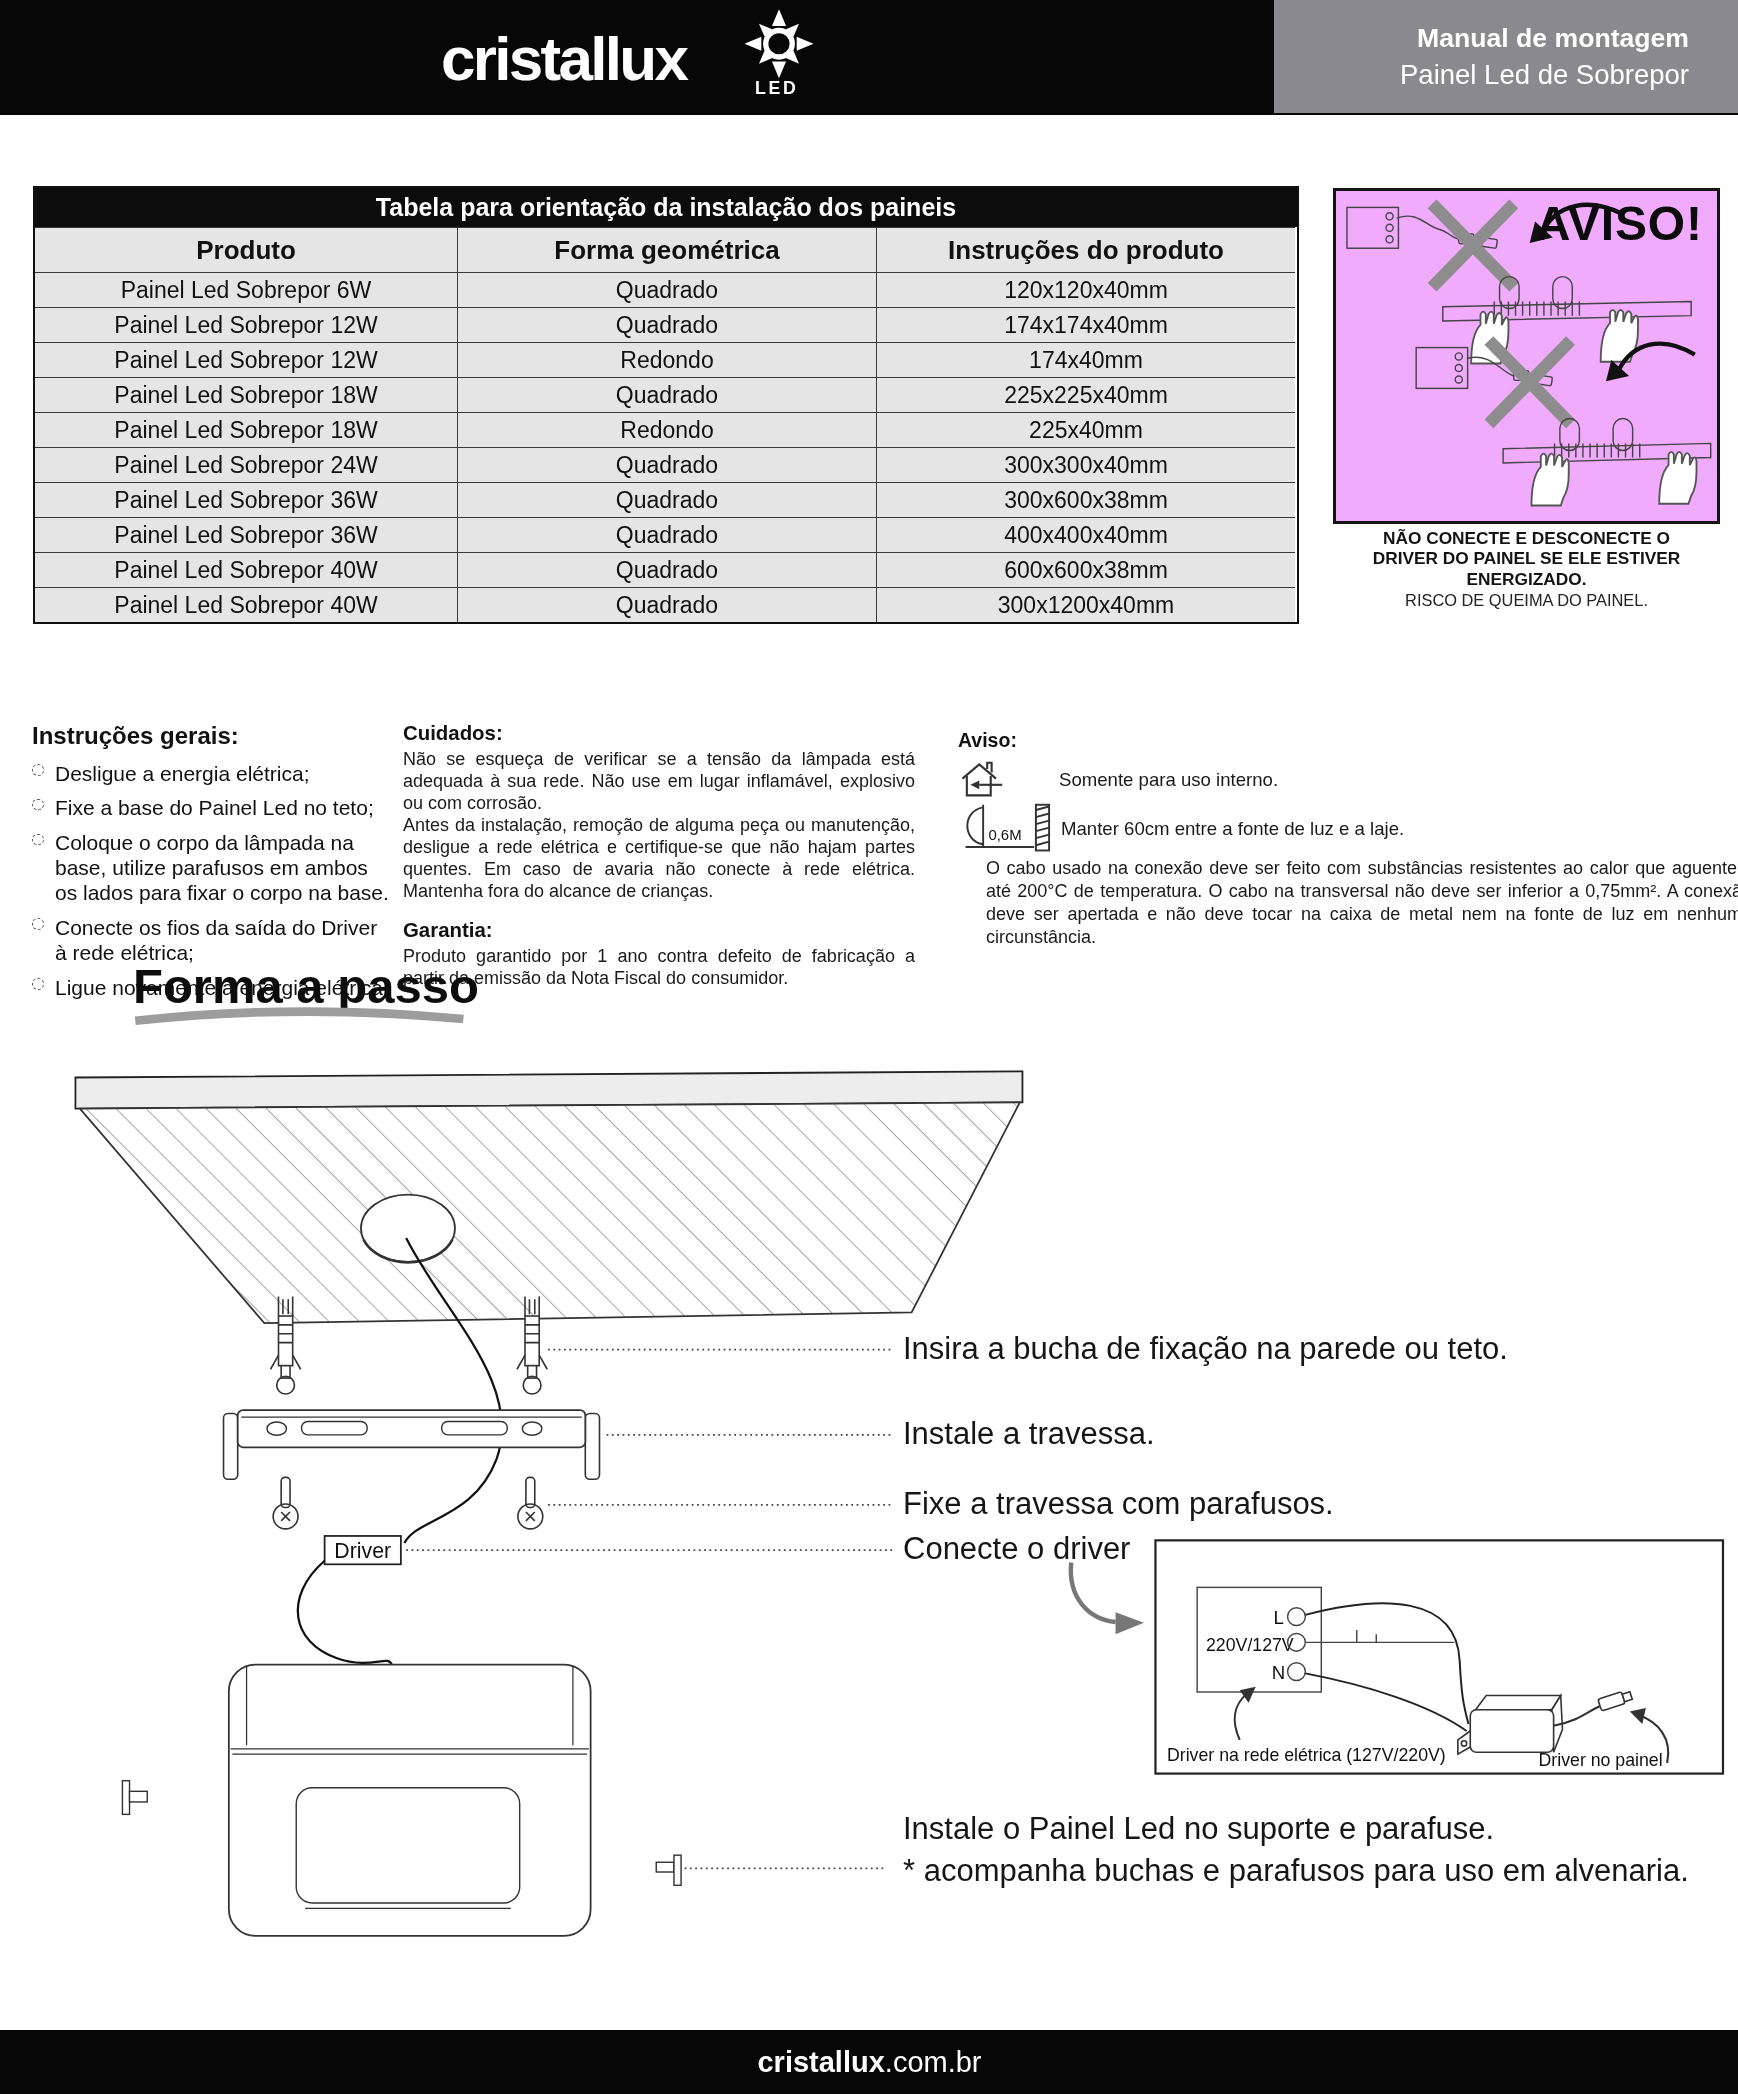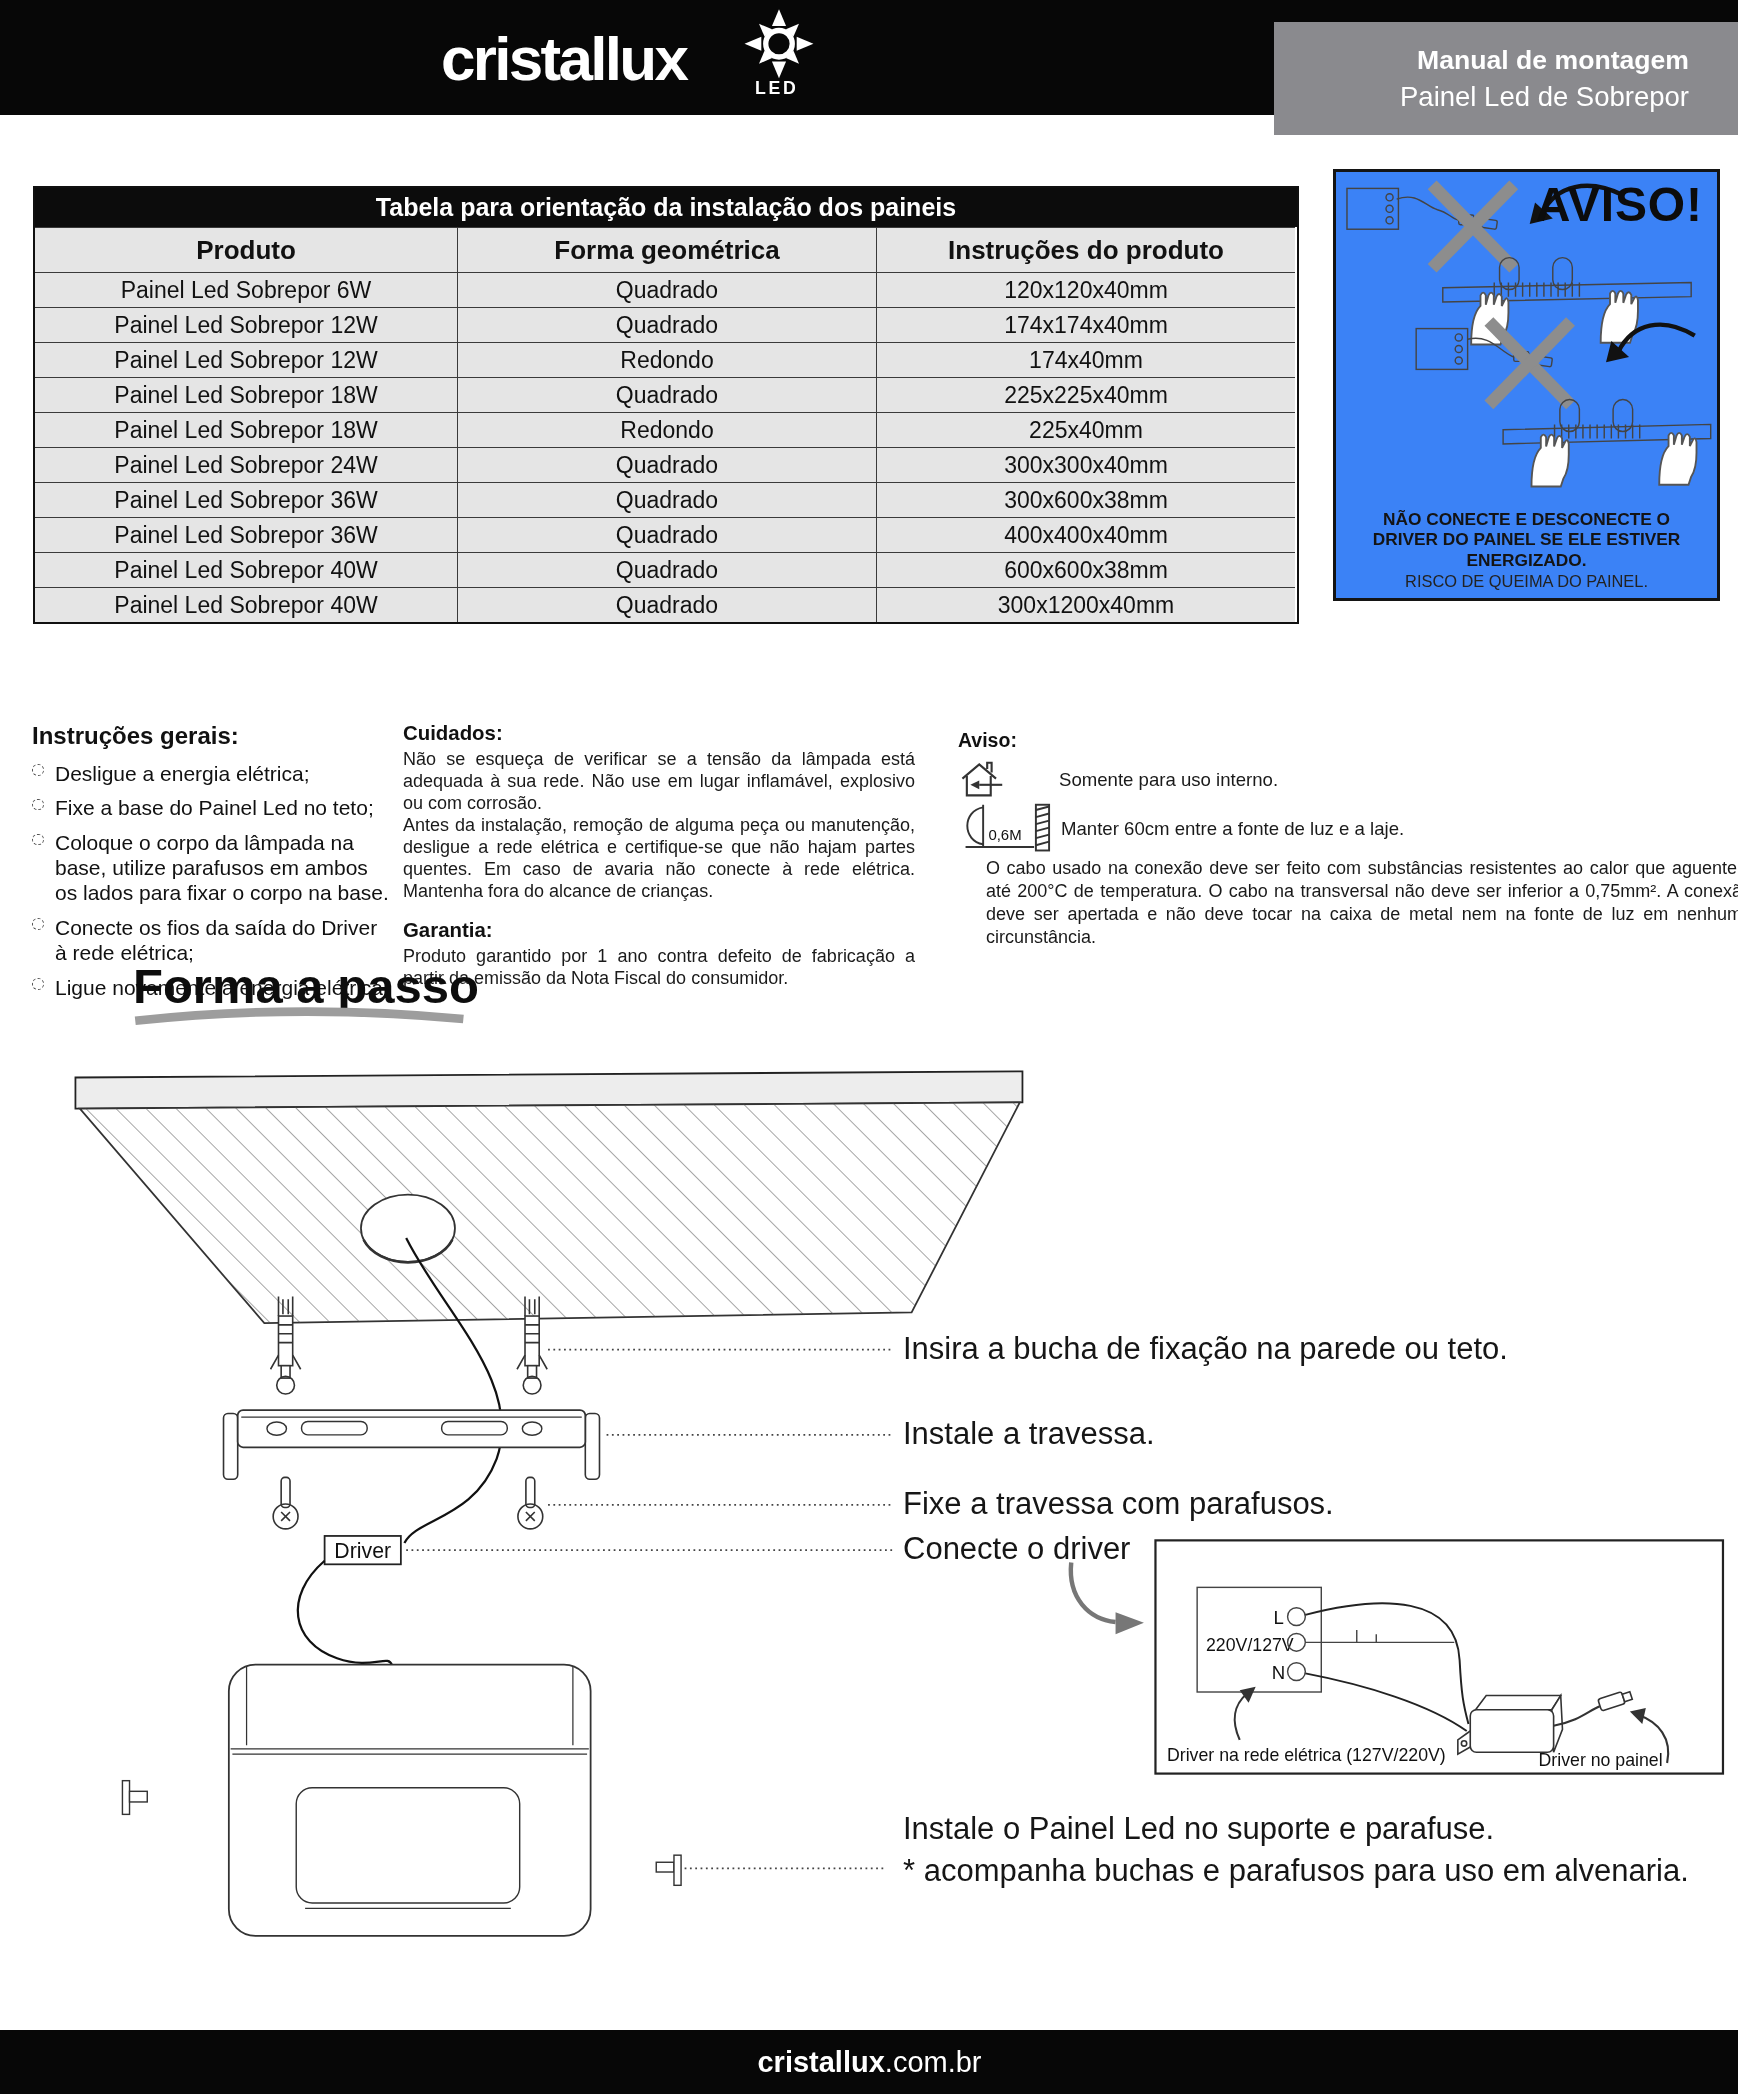--- a/index.html
+++ b/index.html
@@ -6,36 +6,36 @@
   .page{position:relative;width:1739px;height:2094px;background:#ffffff;overflow:hidden;
         font-family:"Liberation Sans",sans-serif;color:#111;}
   .abs{position:absolute;}
 
   
   .header-band{left:0;top:0;width:1739px;height:115px;background:#070707;}
   .logo-text{left:441px;top:23px;font-size:62px;font-weight:800;letter-spacing:-2.7px;color:#fff;}
   .logo-led{left:755px;top:78px;font-size:17.7px;font-weight:bold;letter-spacing:2.7px;color:#fff;}
   .header-tag{left:1274px;top:0;width:465px;height:113px;background:#8a8a8e;color:#fff;
               display:flex;flex-direction:column;justify-content:center;align-items:flex-end;
-              padding-right:50px;box-sizing:border-box;margin-top:22px;}
+              padding-right:50px;box-sizing:border-box;}
   .tag1{font-size:26.6px;font-weight:bold;line-height:35px;}
   .tag2{font-size:27.5px;font-weight:300;line-height:37px;}
 
   
   .table-wrap{left:33px;top:186px;width:1266px;border:2.7px solid #101010;box-sizing:border-box;}
   .table-title{height:39px;background:#0c0c0c;color:#fff;font-size:25px;font-weight:bold;
                display:flex;align-items:center;justify-content:center;}
   .table-grid{display:grid;grid-template-columns:422px 419px 419px;}
   .tc{display:flex;align-items:center;justify-content:center;border-top:1.8px solid #3a3a3a;
       font-size:23px;height:34px;background:#e5e5e5;text-align:right;}
   .tc.c2,.tc.c3{border-left:1.8px solid #3a3a3a;}
   .tc.hd{height:44px;font-size:26px;font-weight:bold;}
 
   
-  .aviso-box{left:1333px;top:169px;width:387px;height:432px;border:3.5px solid #141414;box-sizing:border-box;background:#3b82f6;}
+  .aviso-box{left:1333px;top:188px;width:387px;height:336px;border:3.5px solid #141414;box-sizing:border-box;background:#f0abfc;}
   .aviso-title{position:absolute;top:5.3px;right:14px;font-size:48px;font-weight:800;letter-spacing:0.9px;color:#0c0c0c;}
   .aviso-art{position:absolute;left:1.8px;top:3.5px;}
   .aviso-warn{position:absolute;left:0;top:337px;width:100%;text-align:center;padding:0 12.4px;box-sizing:border-box;}
   .aviso-warn-bold{font-size:17.3px;font-weight:800;line-height:20.4px;color:#141414;}
   .aviso-warn-reg{font-size:16.4px;line-height:19.5px;margin-top:1.8px;color:#222;}
 
   
   .instr{left:32px;top:722px;width:362px;}
   .instr-title{font-size:24px;font-weight:800;margin-bottom:10.6px;}
   .instr-item{display:flex;margin-bottom:9.8px;font-size:21px;line-height:25px;}

